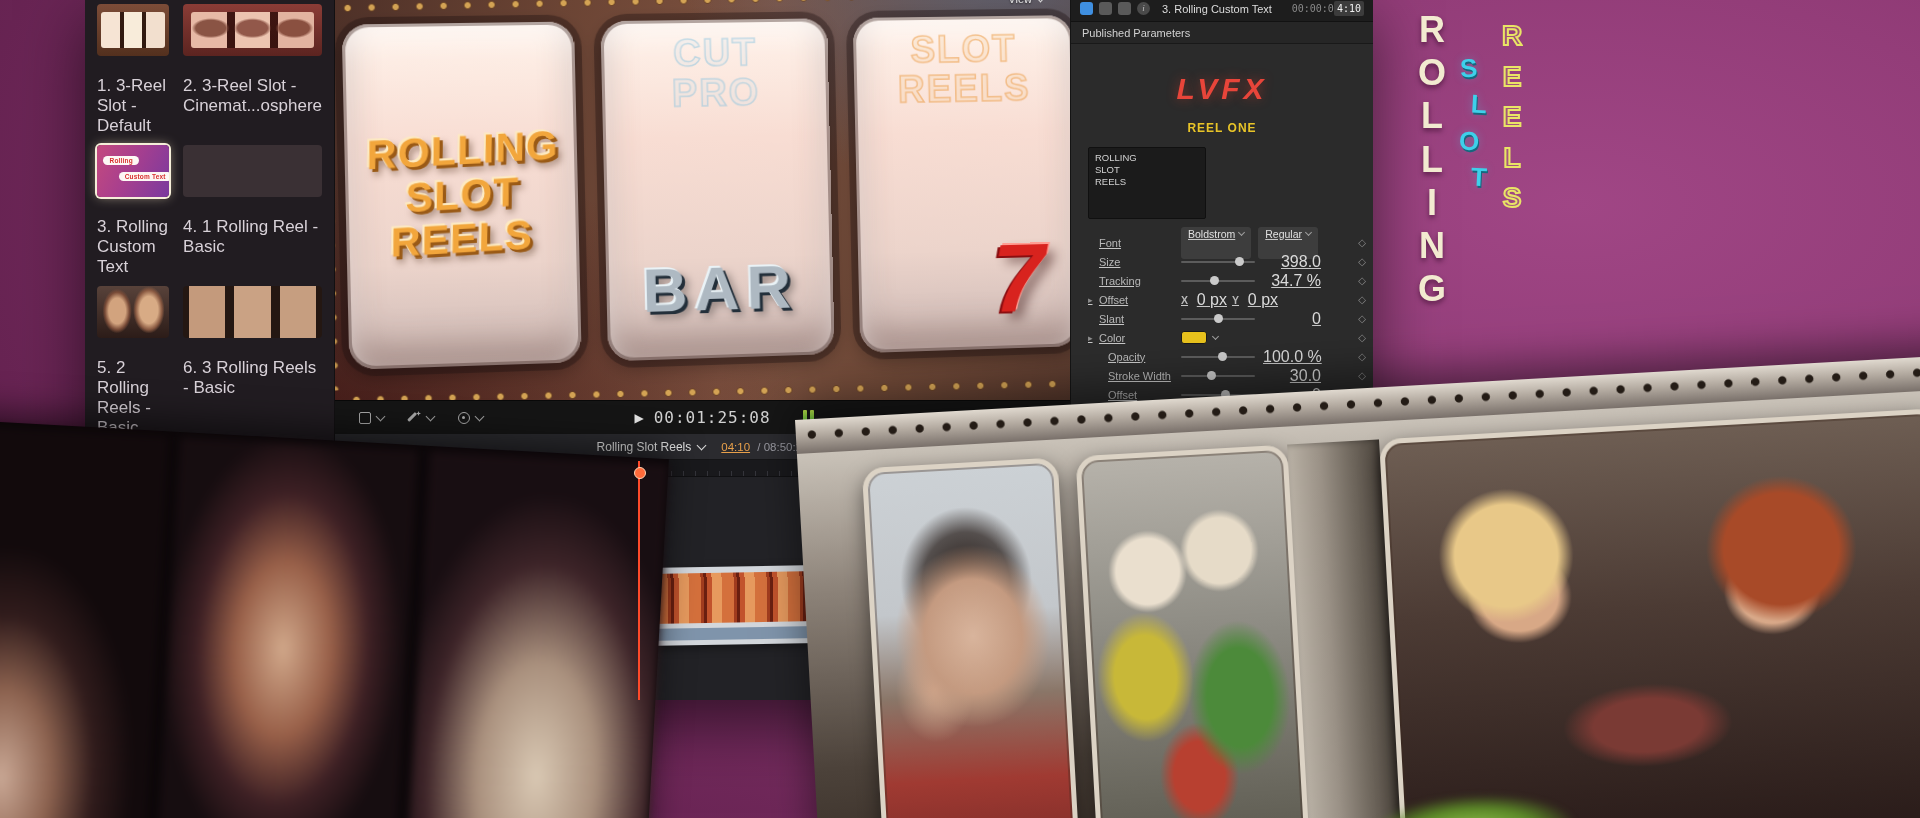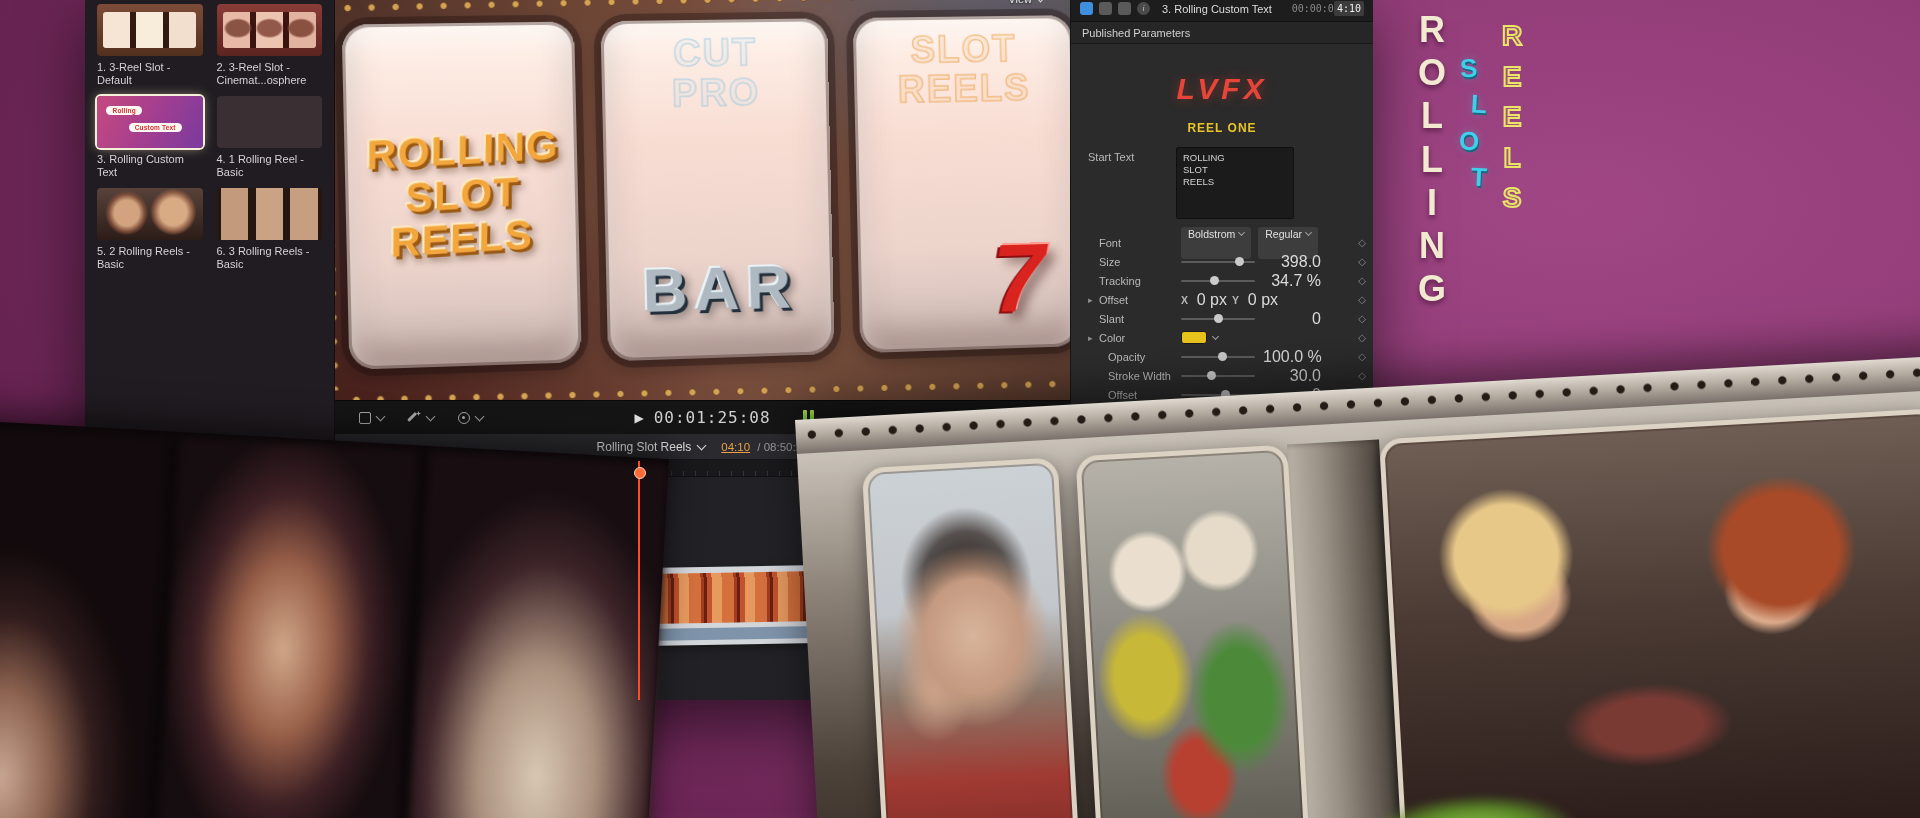--- a/index.html
+++ b/index.html
@@ -12,21 +12,21 @@
   .stage{position:absolute;inset:0;overflow:hidden;}
 
   
   .fcp{position:absolute;left:85px;top:-4px;width:1288px;height:704px;background:#1b171b;box-shadow:0 24px 60px rgba(0,0,0,.55);}
 
   
   .browser{position:absolute;left:0;top:0;width:250px;height:100%;background:#211c21;padding:8px 12px;border-right:1px solid #121012;}
   .thumb-grid{display:grid;grid-template-columns:1fr 1fr;column-gap:14px;row-gap:9px;}
   .thumb{cursor:pointer;}
   .timg{height:52px;border-radius:4px;position:relative;overflow:hidden;background:#3a3034;}
-  .cap{font-size:11px;color:#d8d1d8;line-height:1.18;margin-top:5px;}
+  .cap{font-size:17px;color:#d8d1d8;line-height:1.18;margin-top:20px;}
   .t1{background:linear-gradient(180deg,#7c4c38,#53301e);}
   .t1::before{content:"";position:absolute;left:6%;right:6%;top:15%;bottom:15%;border-radius:3px;
     background:linear-gradient(90deg,#f6e4d4 0 29%,rgba(40,20,12,.85) 29% 35.5%,#f8ecda 35.5% 64.5%,rgba(40,20,12,.85) 64.5% 71%,#f2dfce 71% 100%);}
   .t2{background:linear-gradient(180deg,#8a3c36,#5c2420);}
   .t2::before{content:"";position:absolute;left:6%;right:6%;top:15%;bottom:15%;border-radius:3px;
     background:
       radial-gradient(22% 40% at 16% 45%, #8a5444 0 55%, transparent 70%),
       radial-gradient(22% 40% at 50% 45%, #92584a 0 55%, transparent 70%),
       radial-gradient(22% 40% at 84% 45%, #8a5040 0 55%, transparent 70%),
       linear-gradient(90deg,#e7b9a6 0 29%,rgba(50,16,12,.85) 29% 35.5%,#ecc4b0 35.5% 64.5%,rgba(50,16,12,.85) 64.5% 71%,#e2b3a0 71% 100%);}
@@ -134,21 +134,21 @@
   .insp-tc .dim{color:#8a8a8a;}
   .insp-tc .bright{color:#f0f0f0;background:#3c3c3c;padding:2px 3px;border-radius:2px;}
   .insp-section{height:22px;background:#262626;border-bottom:1px solid #191919;display:flex;align-items:center;padding:0 11px;font-size:11px;color:#d2d2d2;}
   .insp-body{position:relative;font-size:11px;color:#c6c6c6;}
   .brand{text-align:center;font-size:30px;font-weight:bold;font-style:italic;color:#e8453a;letter-spacing:4px;margin-top:28px;text-shadow:0 0 12px rgba(232,60,40,.45);}
   .group-heading{text-align:center;color:#e8c428;font-weight:bold;font-size:12px;letter-spacing:1px;margin-top:15px;}
   .start-row{display:flex;margin-top:12px;padding-left:17px;}
   .start-label{width:88px;padding-top:4px;color:#b8b8b8;}
   .start-box{width:118px;height:72px;background:#1b1b1b;border:1px solid #101010;border-radius:2px;padding:4px 6px;font-size:9.5px;line-height:1.25;color:#d2d2d2;white-space:pre-line;cursor:text;}
   .prows{margin-top:14px;}
-  .prow{display:flex;align-items:center;height:19px;padding:0 24px 0 17px;position:relative;}
+  .prow{display:flex;align-items:center;height:19px;padding:0 24px 0 17px;position:relative;text-decoration:underline;}
   .disc{width:11px;color:#8f8f8f;font-size:9px;cursor:pointer;}
   .nodisc{width:11px;}
   .plabel{width:82px;color:#b8b8b8;font-size:11px;white-space:nowrap;}
   .plabel.ind{padding-left:9px;}
   .dropdown{display:flex;align-items:center;background:#3d3d3d;border-radius:3px;padding:1px 7px 19px 7px;font-size:10.5px;color:#e0e0e0;margin-right:7px;cursor:pointer;}
   .slider{width:74px;height:2px;background:#5c5c5c;border-radius:1px;position:relative;margin-right:8px;cursor:pointer;}
   .slider .knob{position:absolute;top:-3.5px;width:9px;height:9px;border-radius:50%;background:#cacaca;margin-left:-4px;}
   .pvalue{width:58px;text-align:right;color:#dadada;font-size:16px;cursor:text;white-space:nowrap;}
   .kf{position:absolute;right:7px;color:#8a8a8a;font-size:10px;cursor:pointer;}
   .xy{display:flex;align-items:center;gap:5px;font-size:10.5px;color:#b8b8b8;}
@@ -362,21 +362,20 @@
         </span>
       </div>
       <div class="insp-section">
         <span>Published Parameters</span>
       </div>
       <div class="insp-body">
         <div class="brand">LVFX</div>
         <div class="group-heading">REEL ONE</div>
 
         <div class="start-row">
-          <span class="start-label">Start Text</span>
           <div class="start-box">ROLLING
 SLOT
 REELS</div>
         </div>
 
         <div class="prows">
 
           <div class="prow">
             <span class="nodisc"></span>
             <span class="plabel">Font</span>

